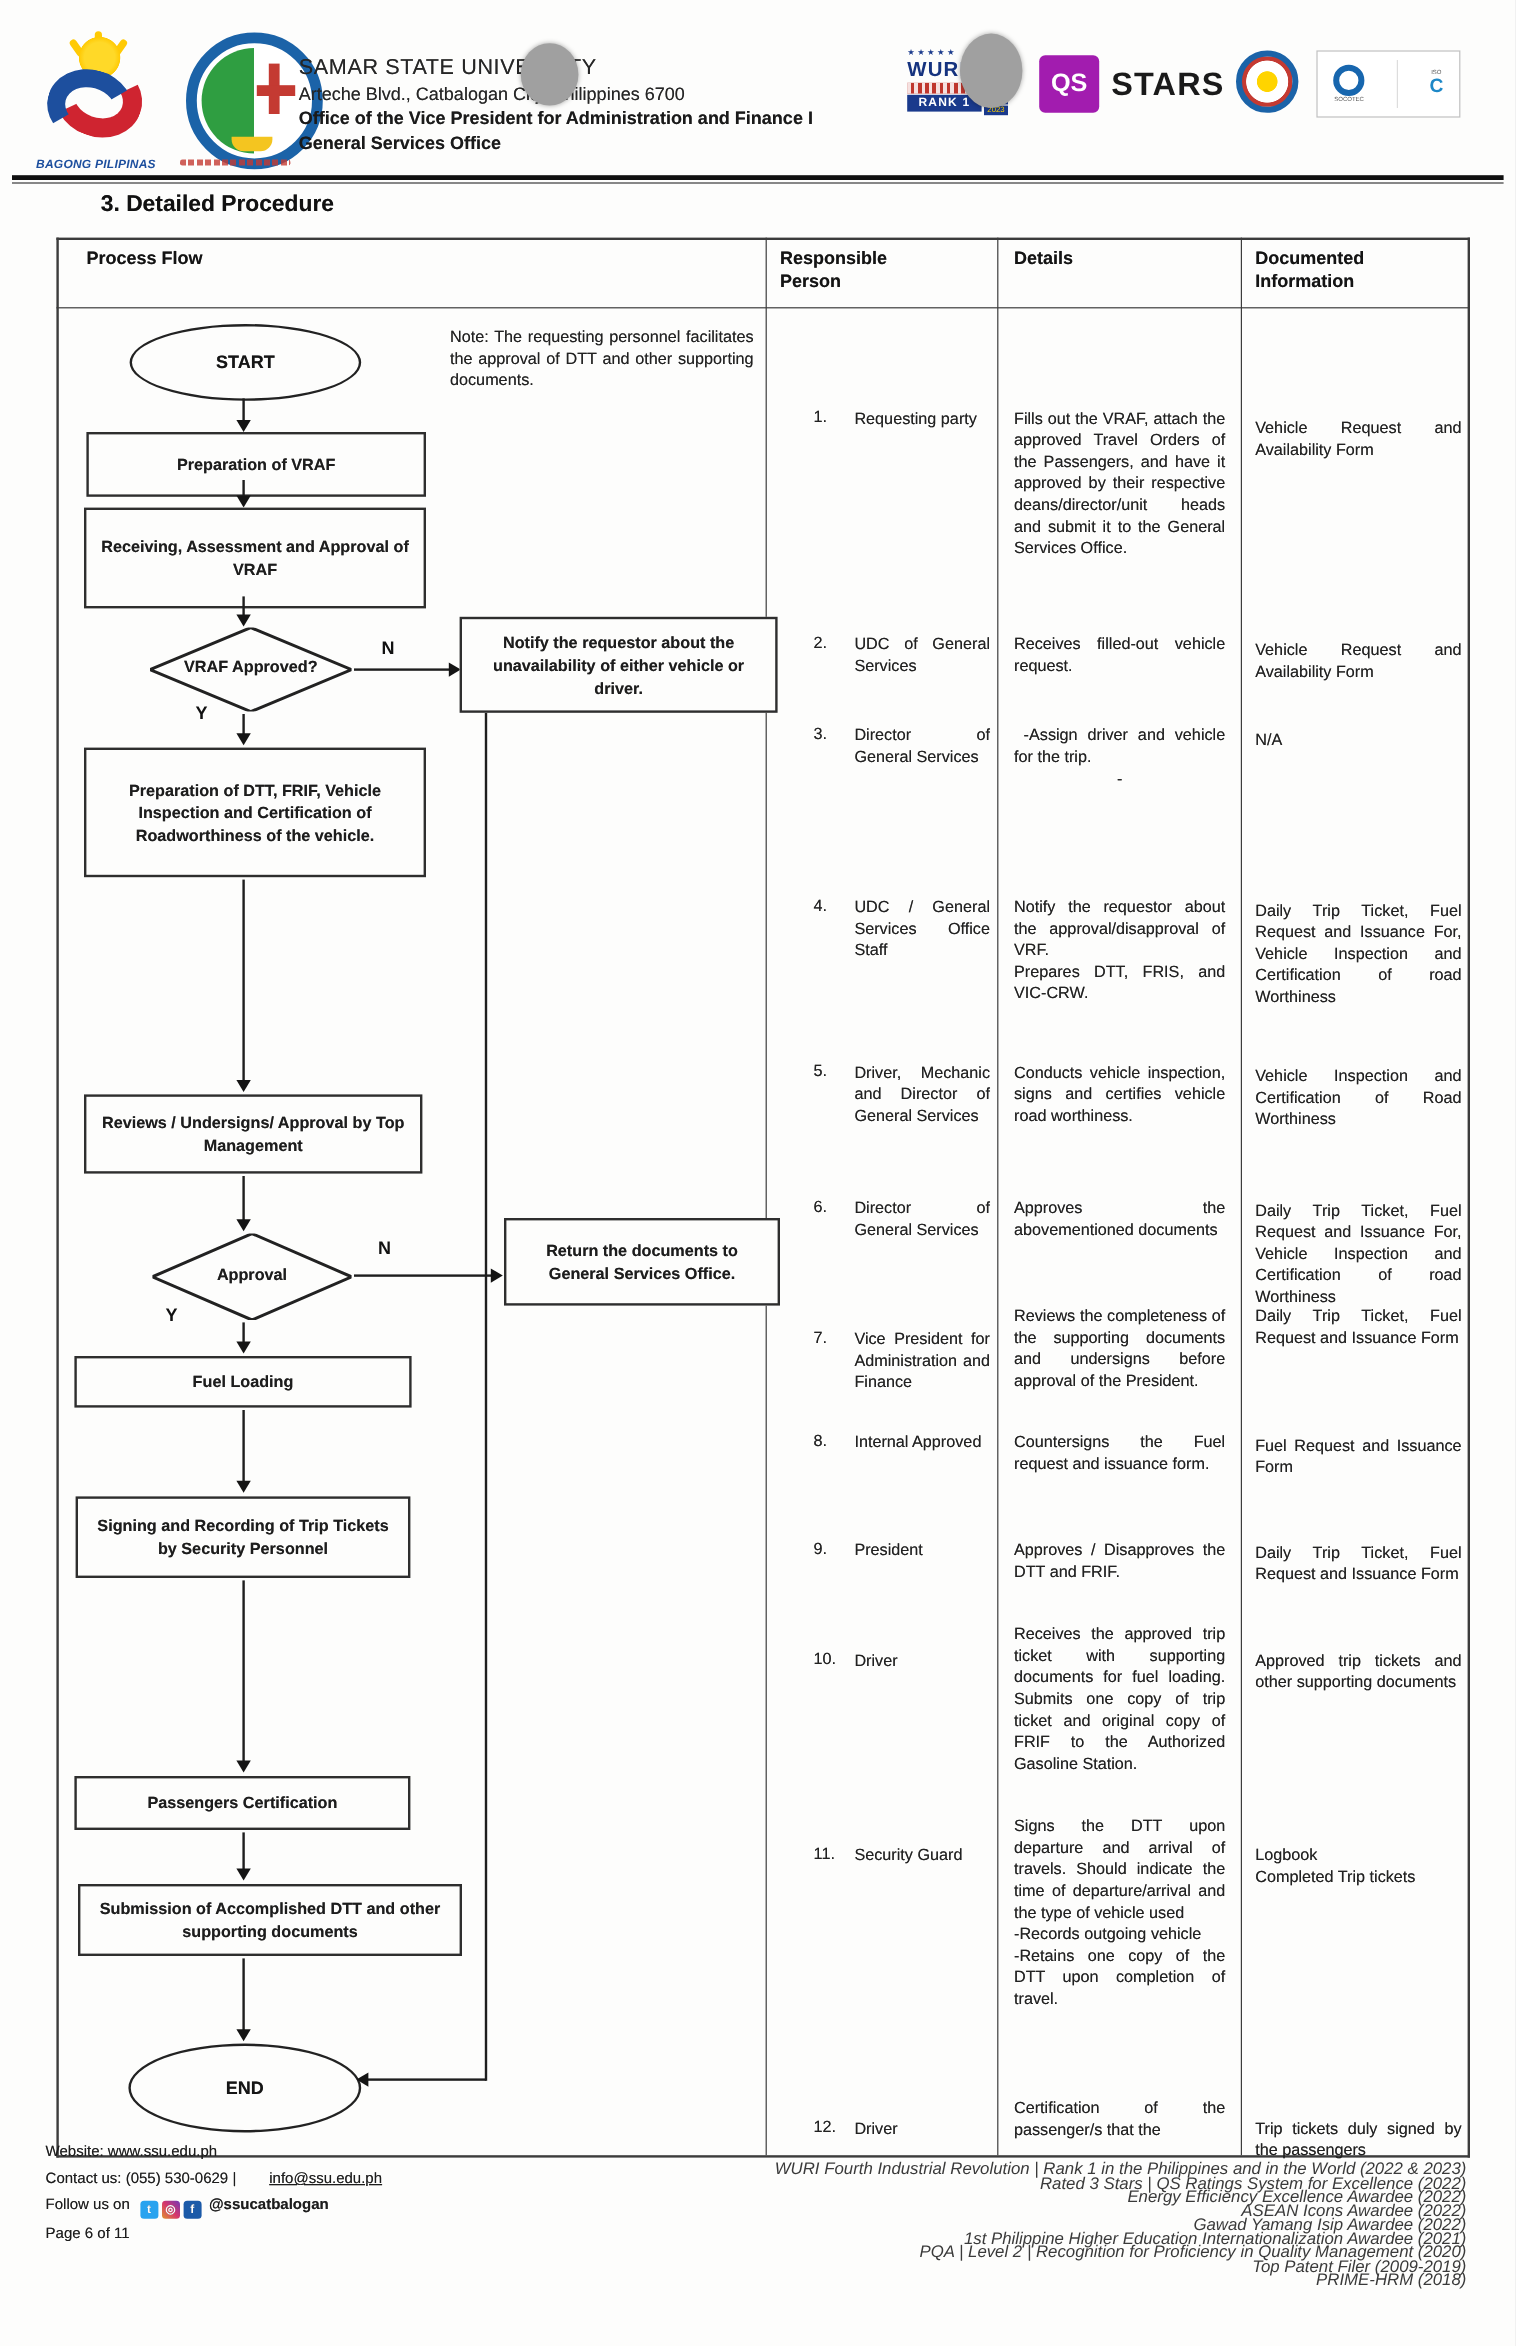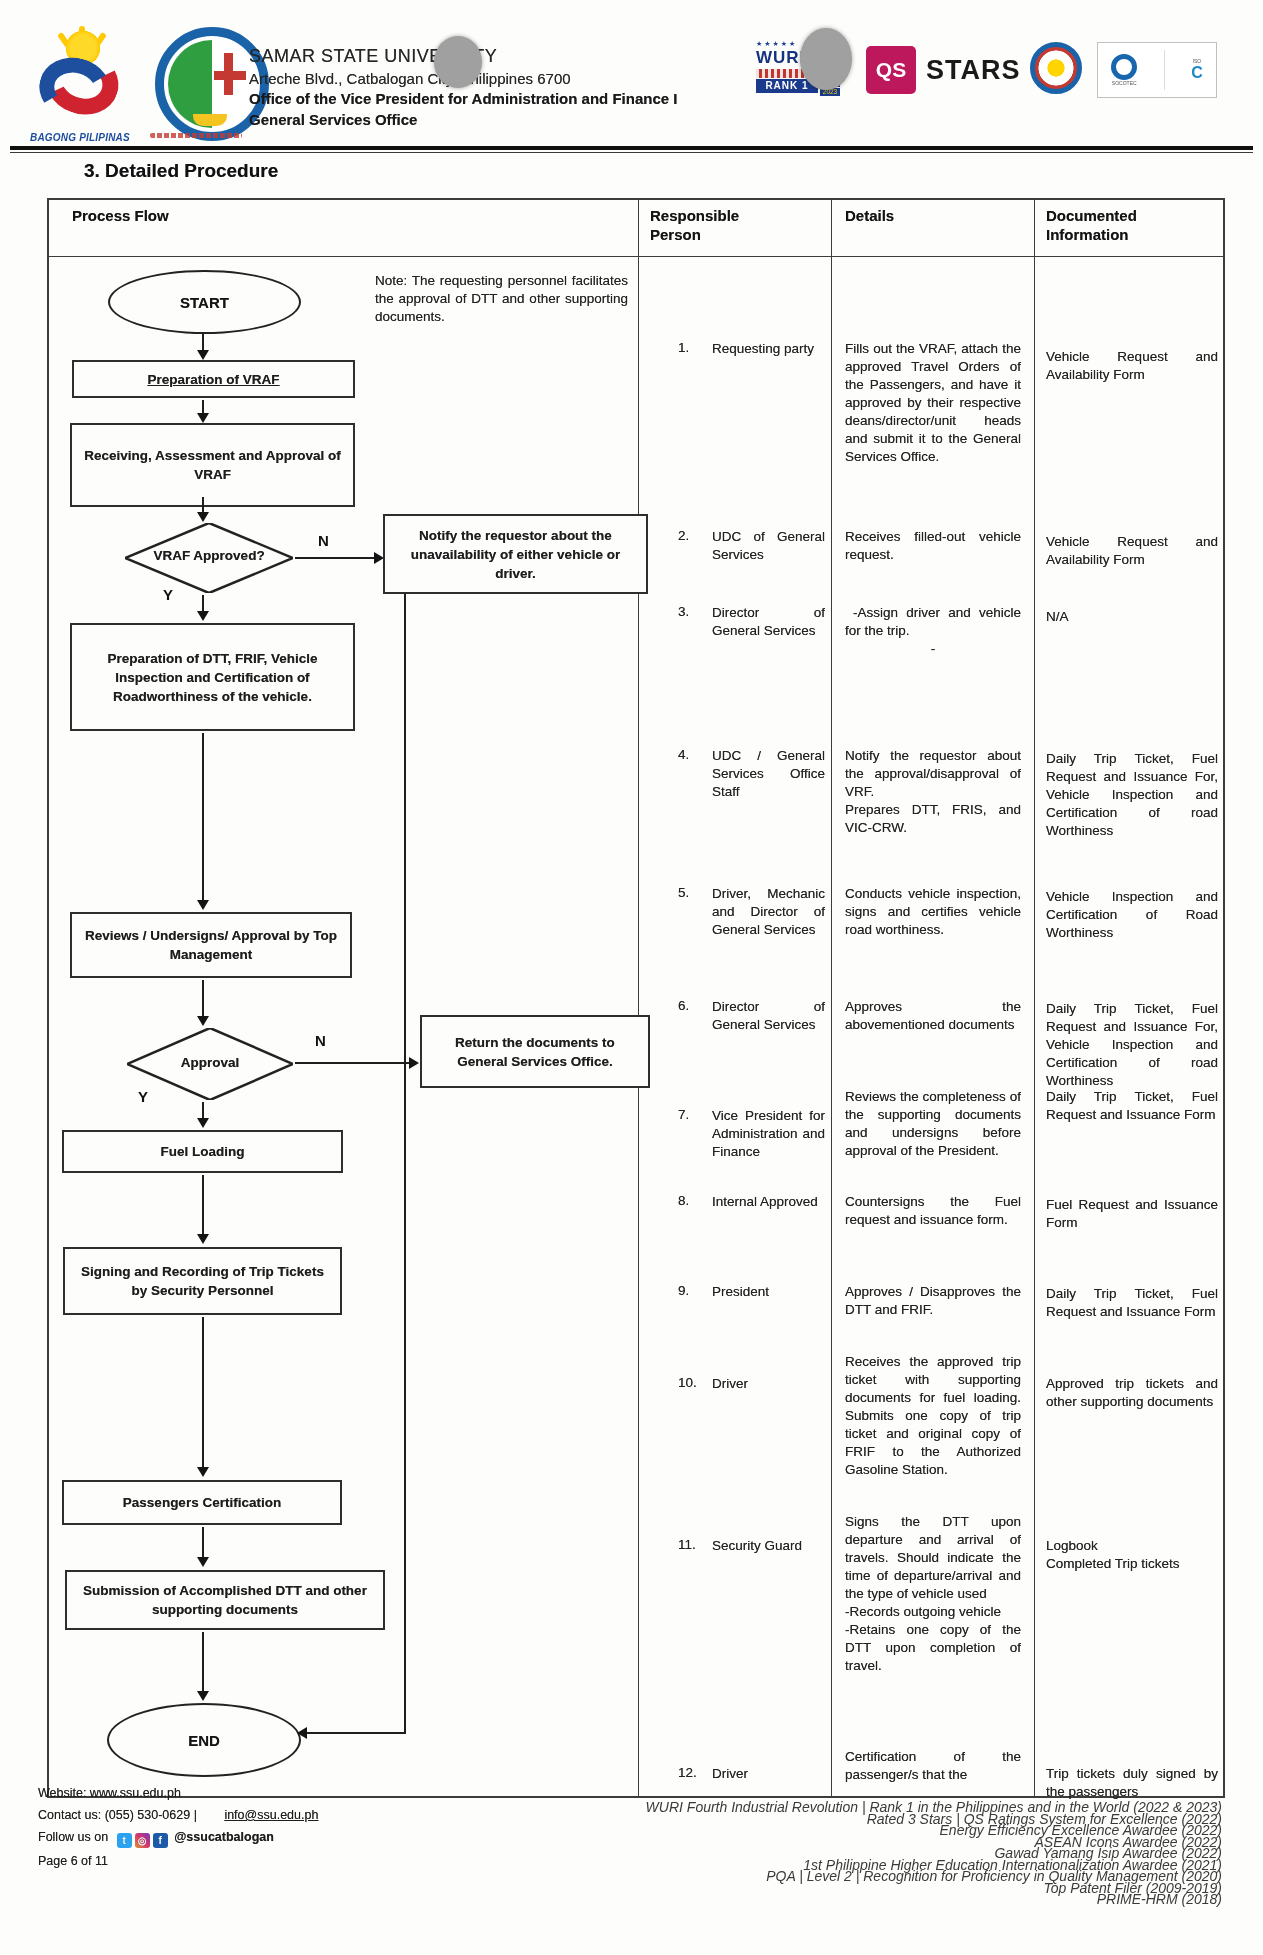--- a/index.html
+++ b/index.html
@@ -52,21 +52,21 @@
       border:16px solid #cf2430;border-left-color:transparent;border-top-color:transparent;transform:rotate(20deg);box-sizing:border-box;}
   .bp-blue{position:absolute;left:2px;top:30px;width:72px;height:62px;border-radius:50%;
       border:15px solid #1d4f9e;border-right-color:transparent;border-bottom-color:transparent;transform:rotate(15deg);box-sizing:border-box;}
   .bp-label{font-size:10px;font-weight:bold;font-style:italic;color:#1d4f9e;letter-spacing:.2px;}
   .motto{height:5px;width:92px;background:repeating-linear-gradient(90deg,#c43a32 0 5px,transparent 5px 7px);opacity:.8;border-radius:2px;}
   .wuri-stars{color:#1a3a8c;font-size:7px;letter-spacing:2px;}
   .wuri-word{color:#16337f;font-weight:bold;font-size:17px;letter-spacing:1px;}
   .wuri-strip{height:9px;background:#bf372e;background-image:repeating-linear-gradient(90deg,rgba(255,255,255,.85) 0 3px,transparent 3px 6px);}
   .wuri-rank{background:#1a3a8c;color:#fff;font-size:10px;font-weight:bold;text-align:center;line-height:14px;letter-spacing:1px;}
   .wuri-yr{background:#1a3a8c;color:#ffd400;font-size:6.5px;text-align:center;line-height:8px;}
-  .qs-box{background:#be185d;border-radius:5px;color:#fff;font-weight:bold;font-size:21px;
+  .qs-box{background:#a21caf;border-radius:5px;color:#fff;font-weight:bold;font-size:21px;
       display:flex;align-items:center;justify-content:center;}
   .stars-word{font-size:27px;font-weight:800;color:#1a1a1a;letter-spacing:1px;}
   .ring-logo{border-radius:50%;border:5px solid #1b63a8;box-sizing:border-box;
       background:radial-gradient(circle,#ffd400 0 28%,#fff 30% 58%,#c43a32 60% 78%,#fff 80%);}
   .cert-box{border:1px solid #c0c0c0;background:#fff;display:flex;align-items:center;justify-content:space-around;}
   .cert-q{width:26px;height:26px;border-radius:50%;border:5px solid #1766ae;box-sizing:border-box;}
   .cert-txt{font-size:5px;color:#555;text-align:center;line-height:6px;}
   .cert-c{font-size:16px;font-weight:bold;color:#1e88c7;}
   .cert-div{width:1px;height:40px;background:#ddd;}
 </style>
@@ -149,21 +149,21 @@
   <div class="abs th scan" style="left:650px;top:206px;width:130px;">Responsible Person</div>
   <div class="abs th scan" style="left:845px;top:206px;">Details</div>
   <div class="abs th scan" style="left:1046px;top:206px;width:130px;">Documented Information</div>
 
   <div class="abs cell scan" style="left:375px;top:272px;width:253px;">Note: The requesting personnel facilitates the approval of DTT and other supporting documents.</div>
 
   <div class="abs oval scan" style="left:108px;top:270px;width:189px;height:60px;">START</div>
   <div class="abs vline" style="left:202px;top:332px;height:20px;"></div>
   <div class="abs arr-d" style="left:197px;top:350px;"></div>
 
-  <div class="abs fbox scan" style="left:72px;top:360px;width:283px;height:38px;text-decoration:underline;">Preparation of VRAF</div>
+  <div class="abs fbox scan" style="left:72px;top:360px;width:283px;height:54px;">Preparation of VRAF</div>
   <div class="abs vline" style="left:202px;top:400px;height:14px;"></div>
   <div class="abs arr-d" style="left:197px;top:413px;"></div>
 
   <div class="abs fbox scan" style="left:70px;top:423px;width:285px;height:84px;">Receiving, Assessment and Approval of VRAF</div>
   <div class="abs vline" style="left:202px;top:497px;height:16px;"></div>
   <div class="abs arr-d" style="left:197px;top:512px;"></div>
 
   <svg class="abs" style="left:125px;top:523px;" width="168" height="70">
     <polygon points="0,35 84,0 168,35 84,70" fill="#fdfdfc" stroke="#222" stroke-width="2.5"></polygon>
   </svg>

